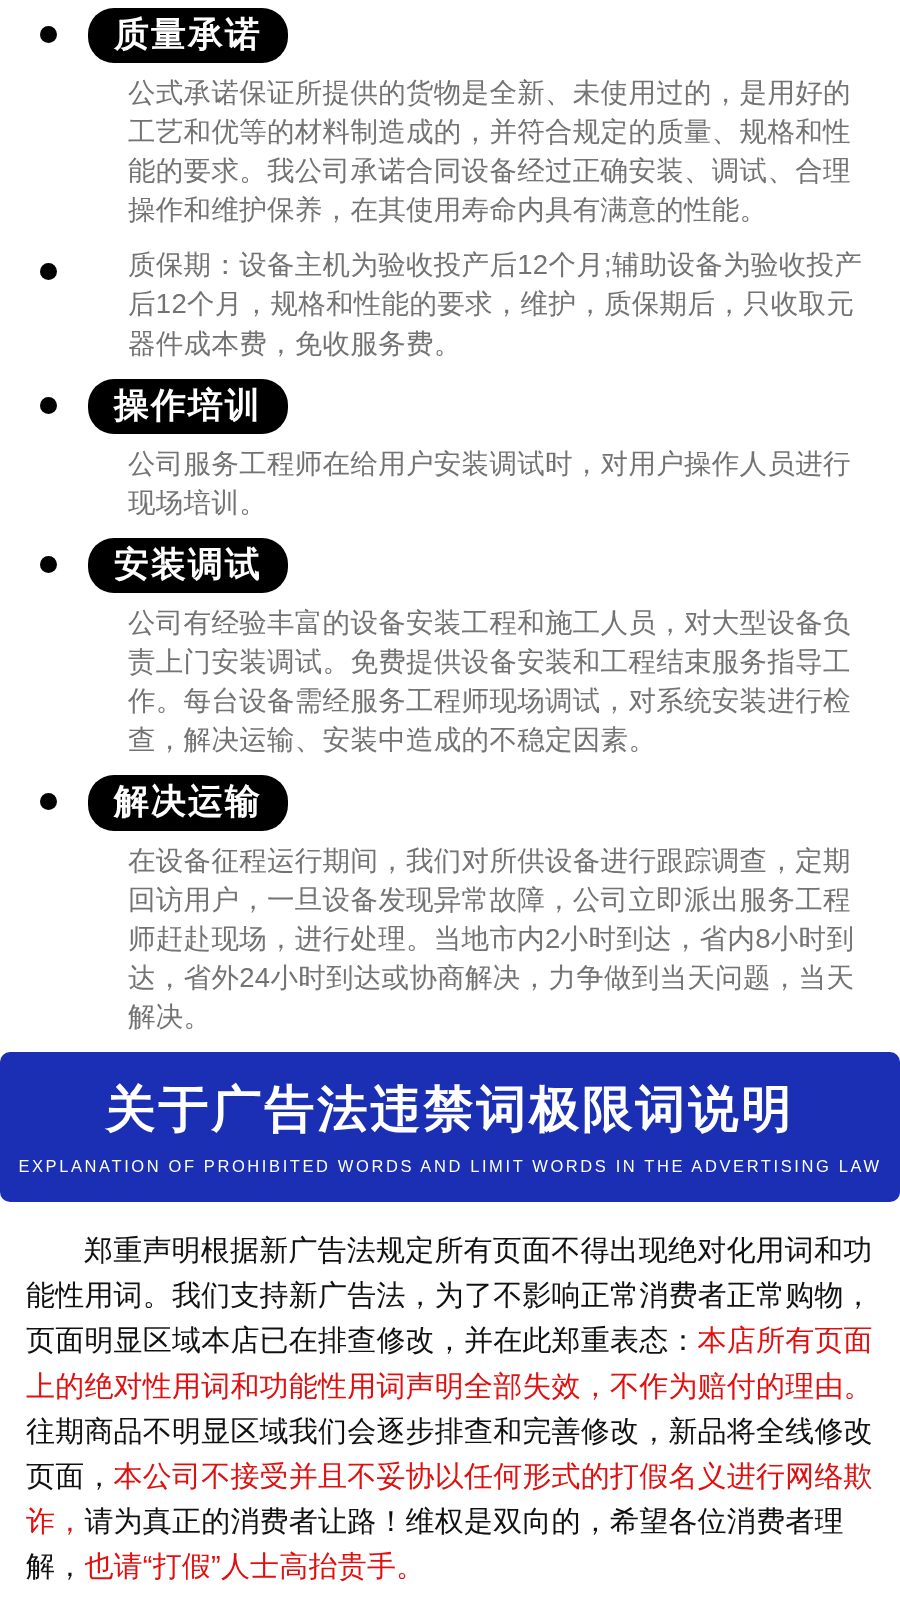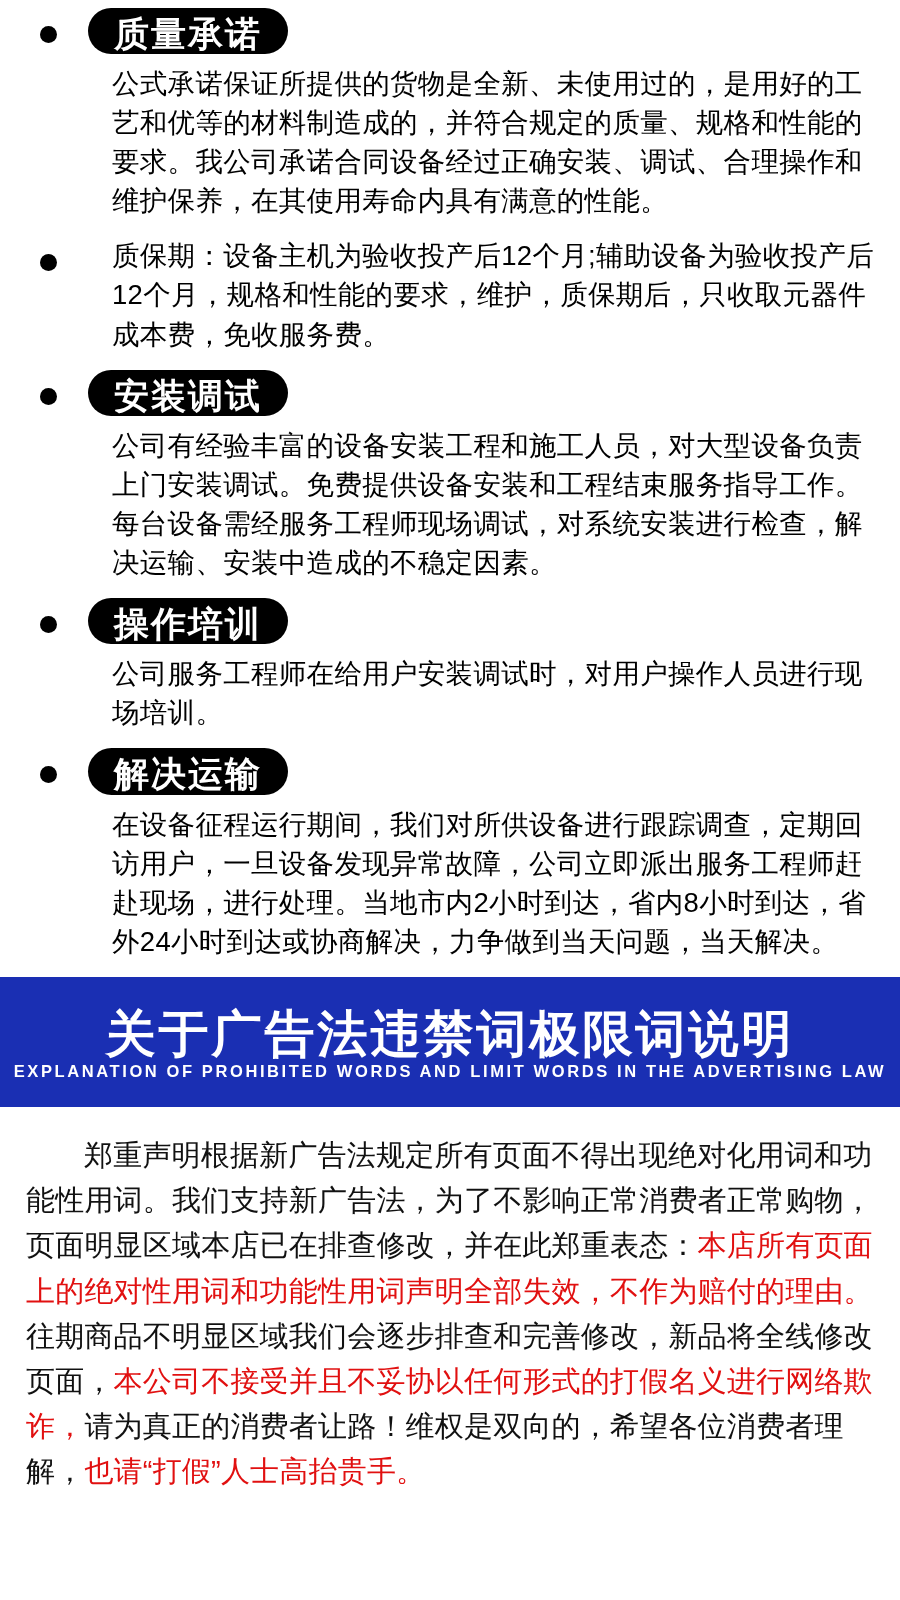--- a/index.html
+++ b/index.html
@@ -34,52 +34,54 @@
     width: 17px;
     height: 17px;
     background: #000000;
     border-radius: 50%;
   }
   .pill {
     display: inline-block;
     background: #000000;
     color: #ffffff;
     border-radius: 26px;
-    padding: 6px 26px 0 26px;
+    padding: 6px 26px 9px 26px;
     font-size: 35px;
     font-weight: bold;
     letter-spacing: 2px;
     line-height: 1.15;
   }
   .body-text {
-    margin: 10px 0 0 24px;
+    margin: 10px 0 0 40px;
     font-size: 27.5px;
     line-height: 1.42;
-    color: #000000;
+    color: #737373;
     letter-spacing: 0.3px;
     text-align: left;
   }
   .banner {
     background: #1a2fb3;
     padding: 30px 0 26px 0;
     text-align: center;
     margin-top: 10px;
+    border-radius: 10px;
   }
   .banner-title {
     color: #ffffff;
     font-size: 50px;
     font-weight: bold;
     letter-spacing: 3px;
     line-height: 1.1;
   }
   .banner-sub {
     color: #ffffff;
     font-size: 16.5px;
     letter-spacing: 2.6px;
-    font-weight: bold;
+    margin-top: 20px;
+    font-weight: normal;
   }
   .disclaimer {
     padding: 26px 26px 0 26px;
     font-size: 29px;
     line-height: 1.56;
     color: #111111;
     letter-spacing: 0.2px;
   }
   .disclaimer p {
     margin: 0;
@@ -105,28 +107,28 @@
       <div class="body-text">公式承诺保证所提供的货物是全新、未使用过的，是用好的工艺和优等的材料制造成的，并符合规定的质量、规格和性能的要求。我公司承诺合同设备经过正确安装、调试、合理操作和维护保养，在其使用寿命内具有满意的性能。</div>
     </div>
 
     <div class="section">
       <span class="bullet"></span>
       <div class="body-text">质保期：设备主机为验收投产后12个月;辅助设备为验收投产后12个月，规格和性能的要求，维护，质保期后，只收取元器件成本费，免收服务费。</div>
     </div>
 
     <div class="section">
       <span class="bullet"></span>
-      <span class="pill">安装调试</span>
-      <div class="body-text">公司有经验丰富的设备安装工程和施工人员，对大型设备负责上门安装调试。免费提供设备安装和工程结束服务指导工作。每台设备需经服务工程师现场调试，对系统安装进行检查，解决运输、安装中造成的不稳定因素。</div>
+      <span class="pill">操作培训</span>
+      <div class="body-text">公司服务工程师在给用户安装调试时，对用户操作人员进行现场培训。</div>
     </div>
 
     <div class="section">
       <span class="bullet"></span>
-      <span class="pill">操作培训</span>
-      <div class="body-text">公司服务工程师在给用户安装调试时，对用户操作人员进行现场培训。</div>
+      <span class="pill">安装调试</span>
+      <div class="body-text">公司有经验丰富的设备安装工程和施工人员，对大型设备负责上门安装调试。免费提供设备安装和工程结束服务指导工作。每台设备需经服务工程师现场调试，对系统安装进行检查，解决运输、安装中造成的不稳定因素。</div>
     </div>
 
     <div class="section">
       <span class="bullet"></span>
       <span class="pill">解决运输</span>
       <div class="body-text">在设备征程运行期间，我们对所供设备进行跟踪调查，定期回访用户，一旦设备发现异常故障，公司立即派出服务工程师赶赴现场，进行处理。当地市内2小时到达，省内8小时到达，省外24小时到达或协商解决，力争做到当天问题，当天解决。</div>
     </div>
 
   </div>
 

